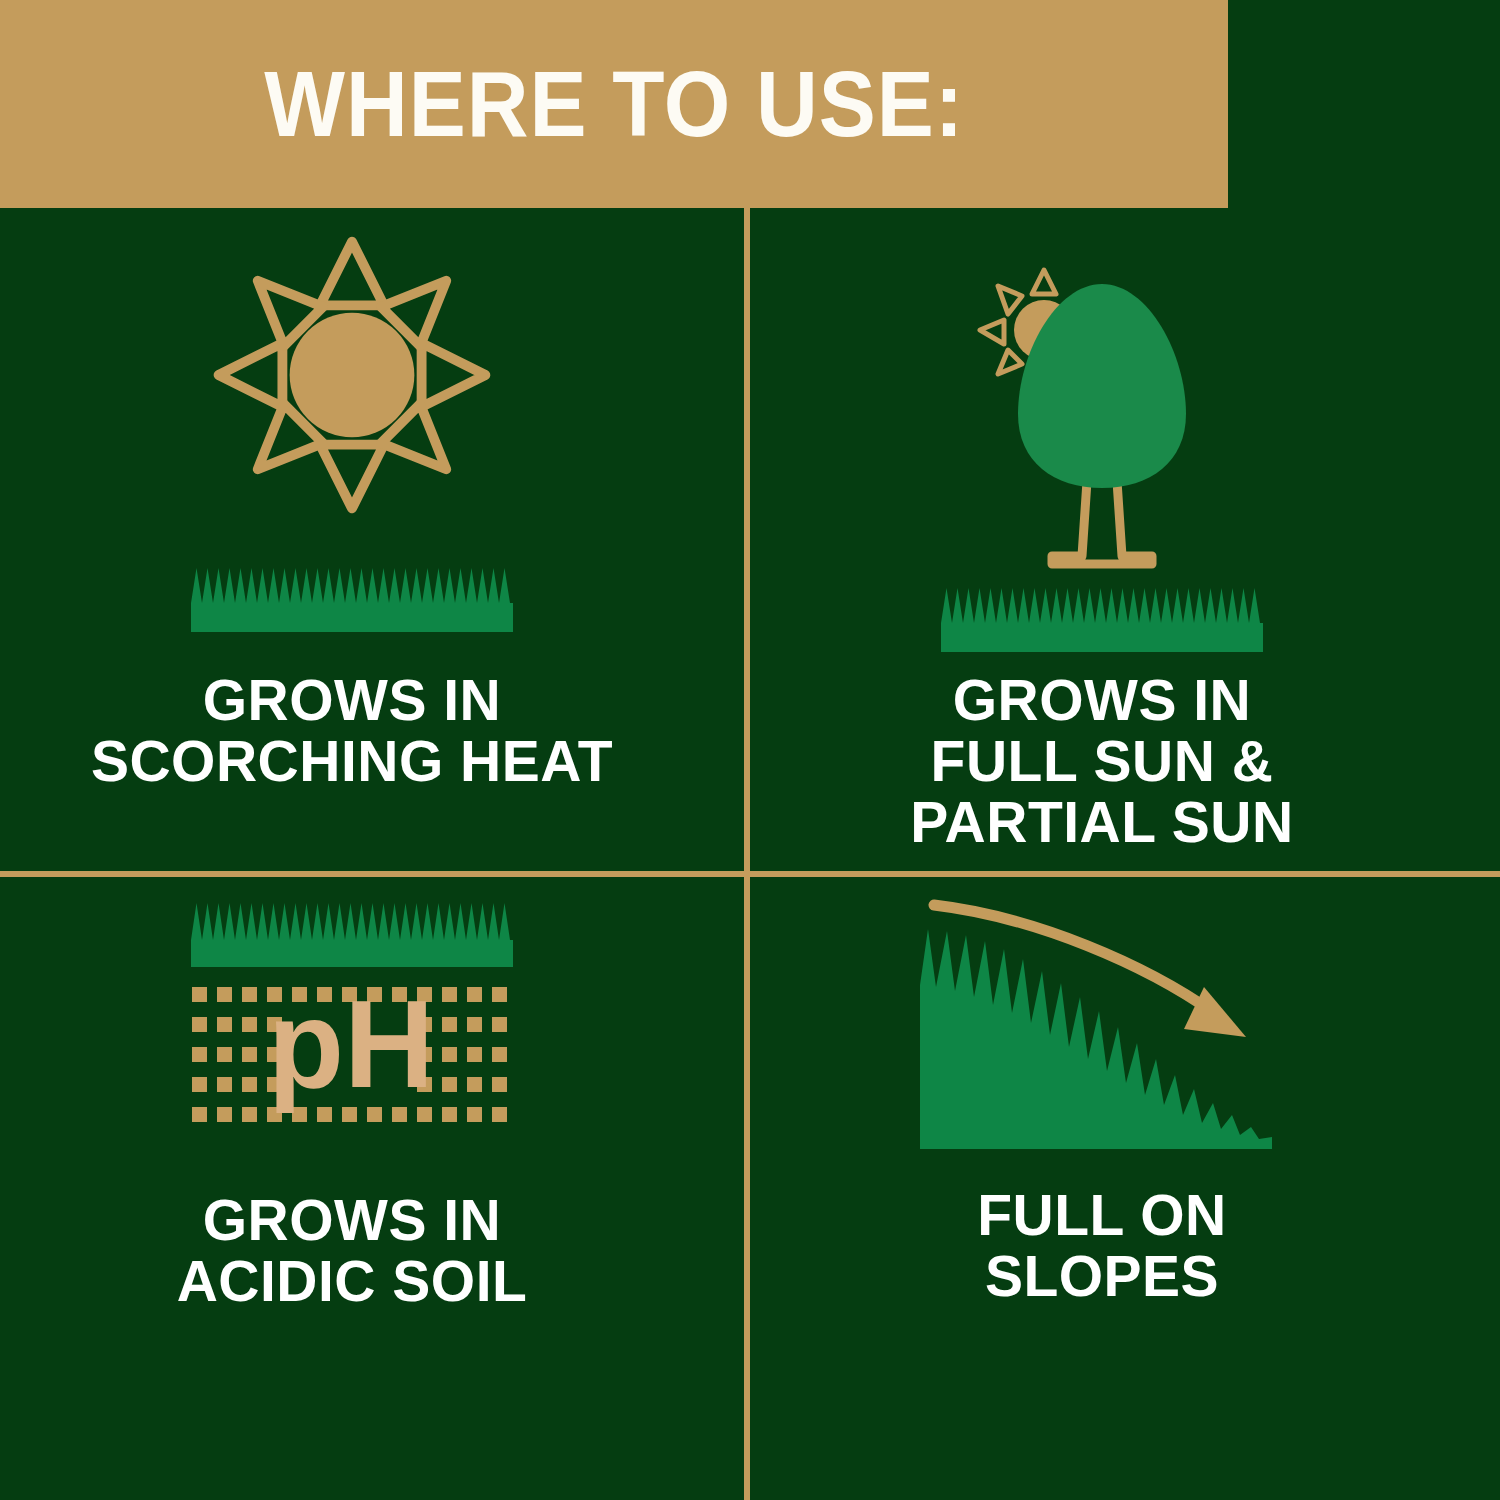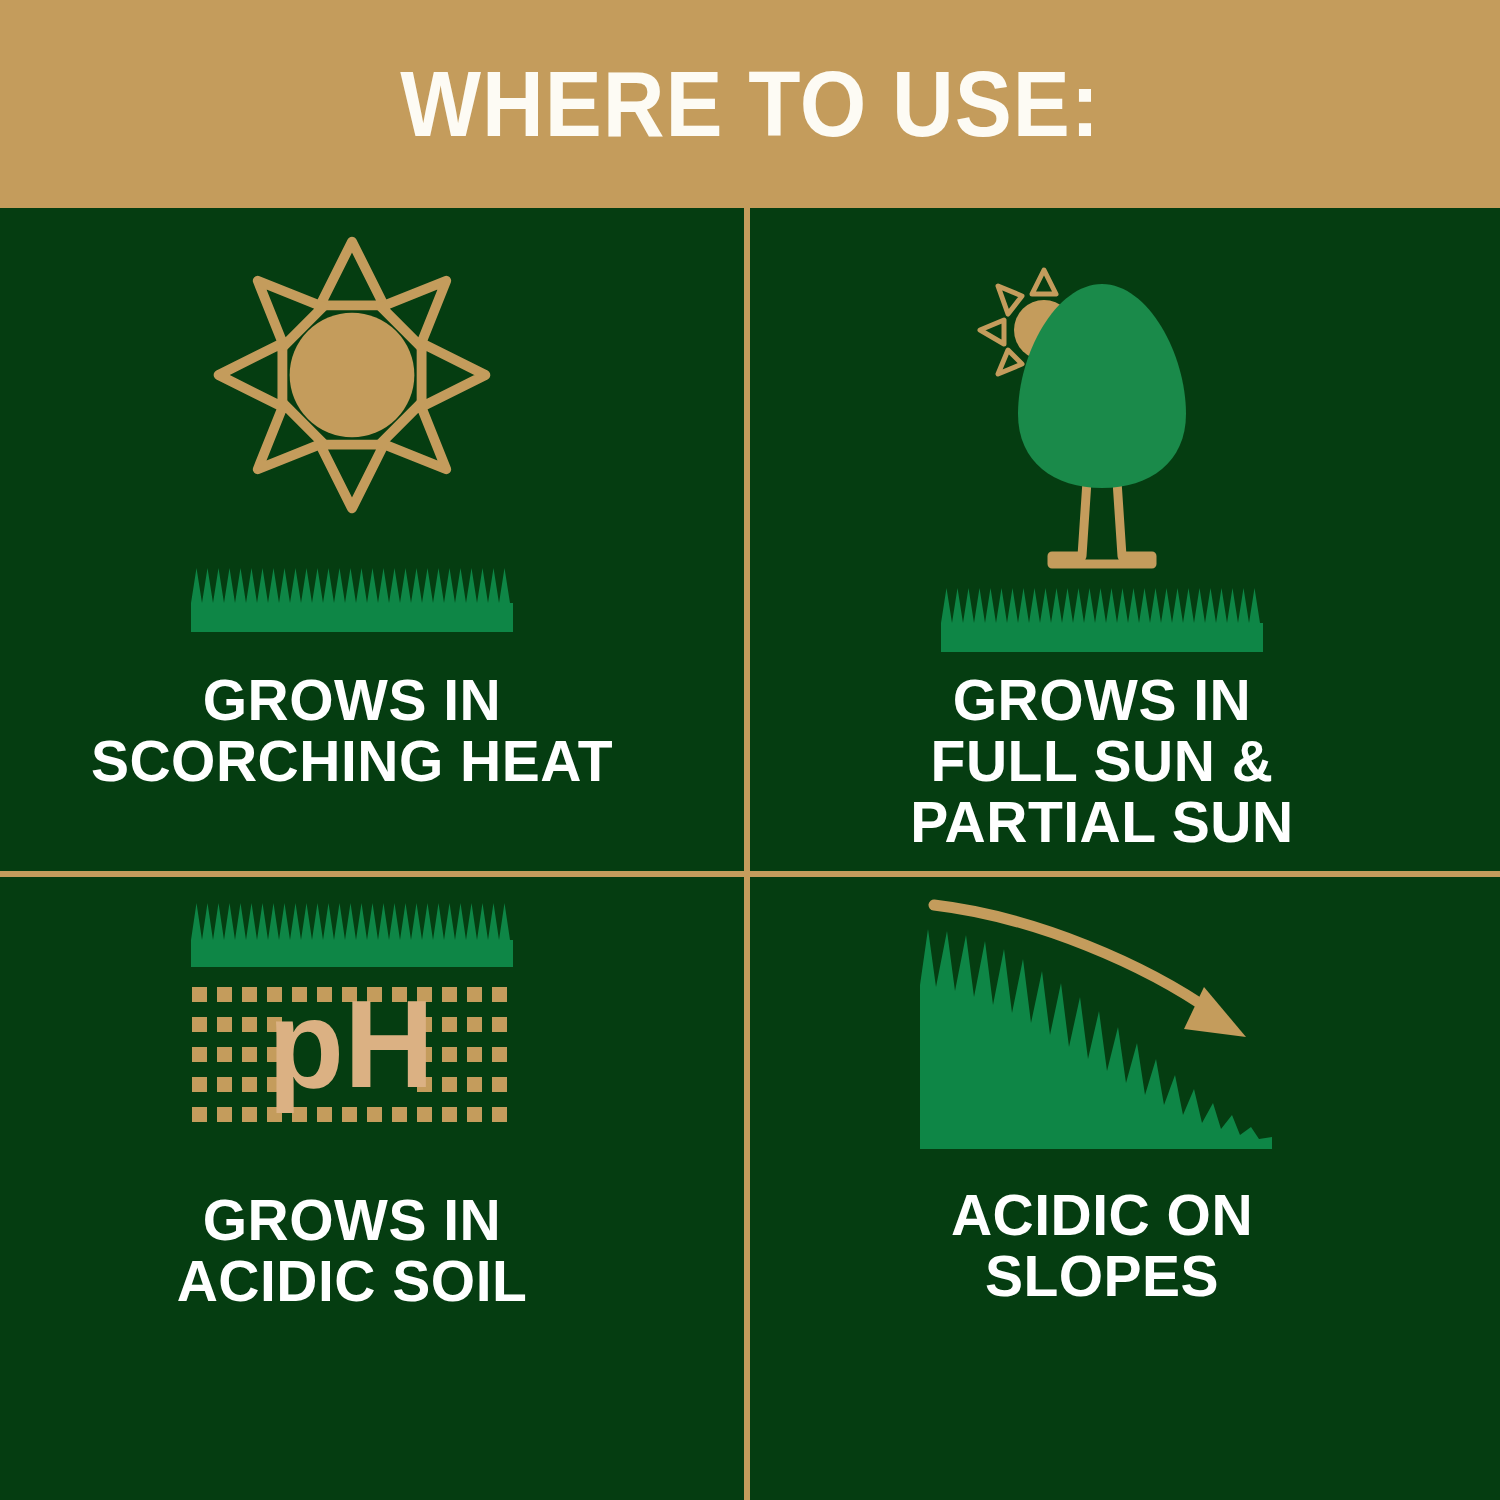--- a/index.html
+++ b/index.html
@@ -15,21 +15,21 @@
     width: 1500px;
     height: 1500px;
     background: #053d11;
     overflow: hidden;
   }
 
   
   #header-banner {
     position: absolute;
     left: 0; top: 0;
-    width: 1500px;
+    width: 1228px;
     height: 208px;
     background: #c49c5c;
     display: flex;
     align-items: center;
     justify-content: center;
   }
   #header-title {
     color: #fdfbf4;
     font-family: "Liberation Sans", sans-serif;
     font-weight: 700;
@@ -301,18 +301,18 @@
                    L221,156 L229,208
                    L240,172 L248,218
                    L259,188 L267,228
                    L278,202 L286,236
                    L297,216 L305,242
                    L316,228 L324,248
                    L335,240 L343,252
                    L356,250 L356,262 L4,262 Z"></path>
         </svg>
       </div>
-      <div class="quad-label" id="label-slopes">ACIDIC ON
+      <div class="quad-label" id="label-slopes">FULL ON
 SLOPES</div>
     </div>
 
   </div>
 </div>
 
 </body></html>

